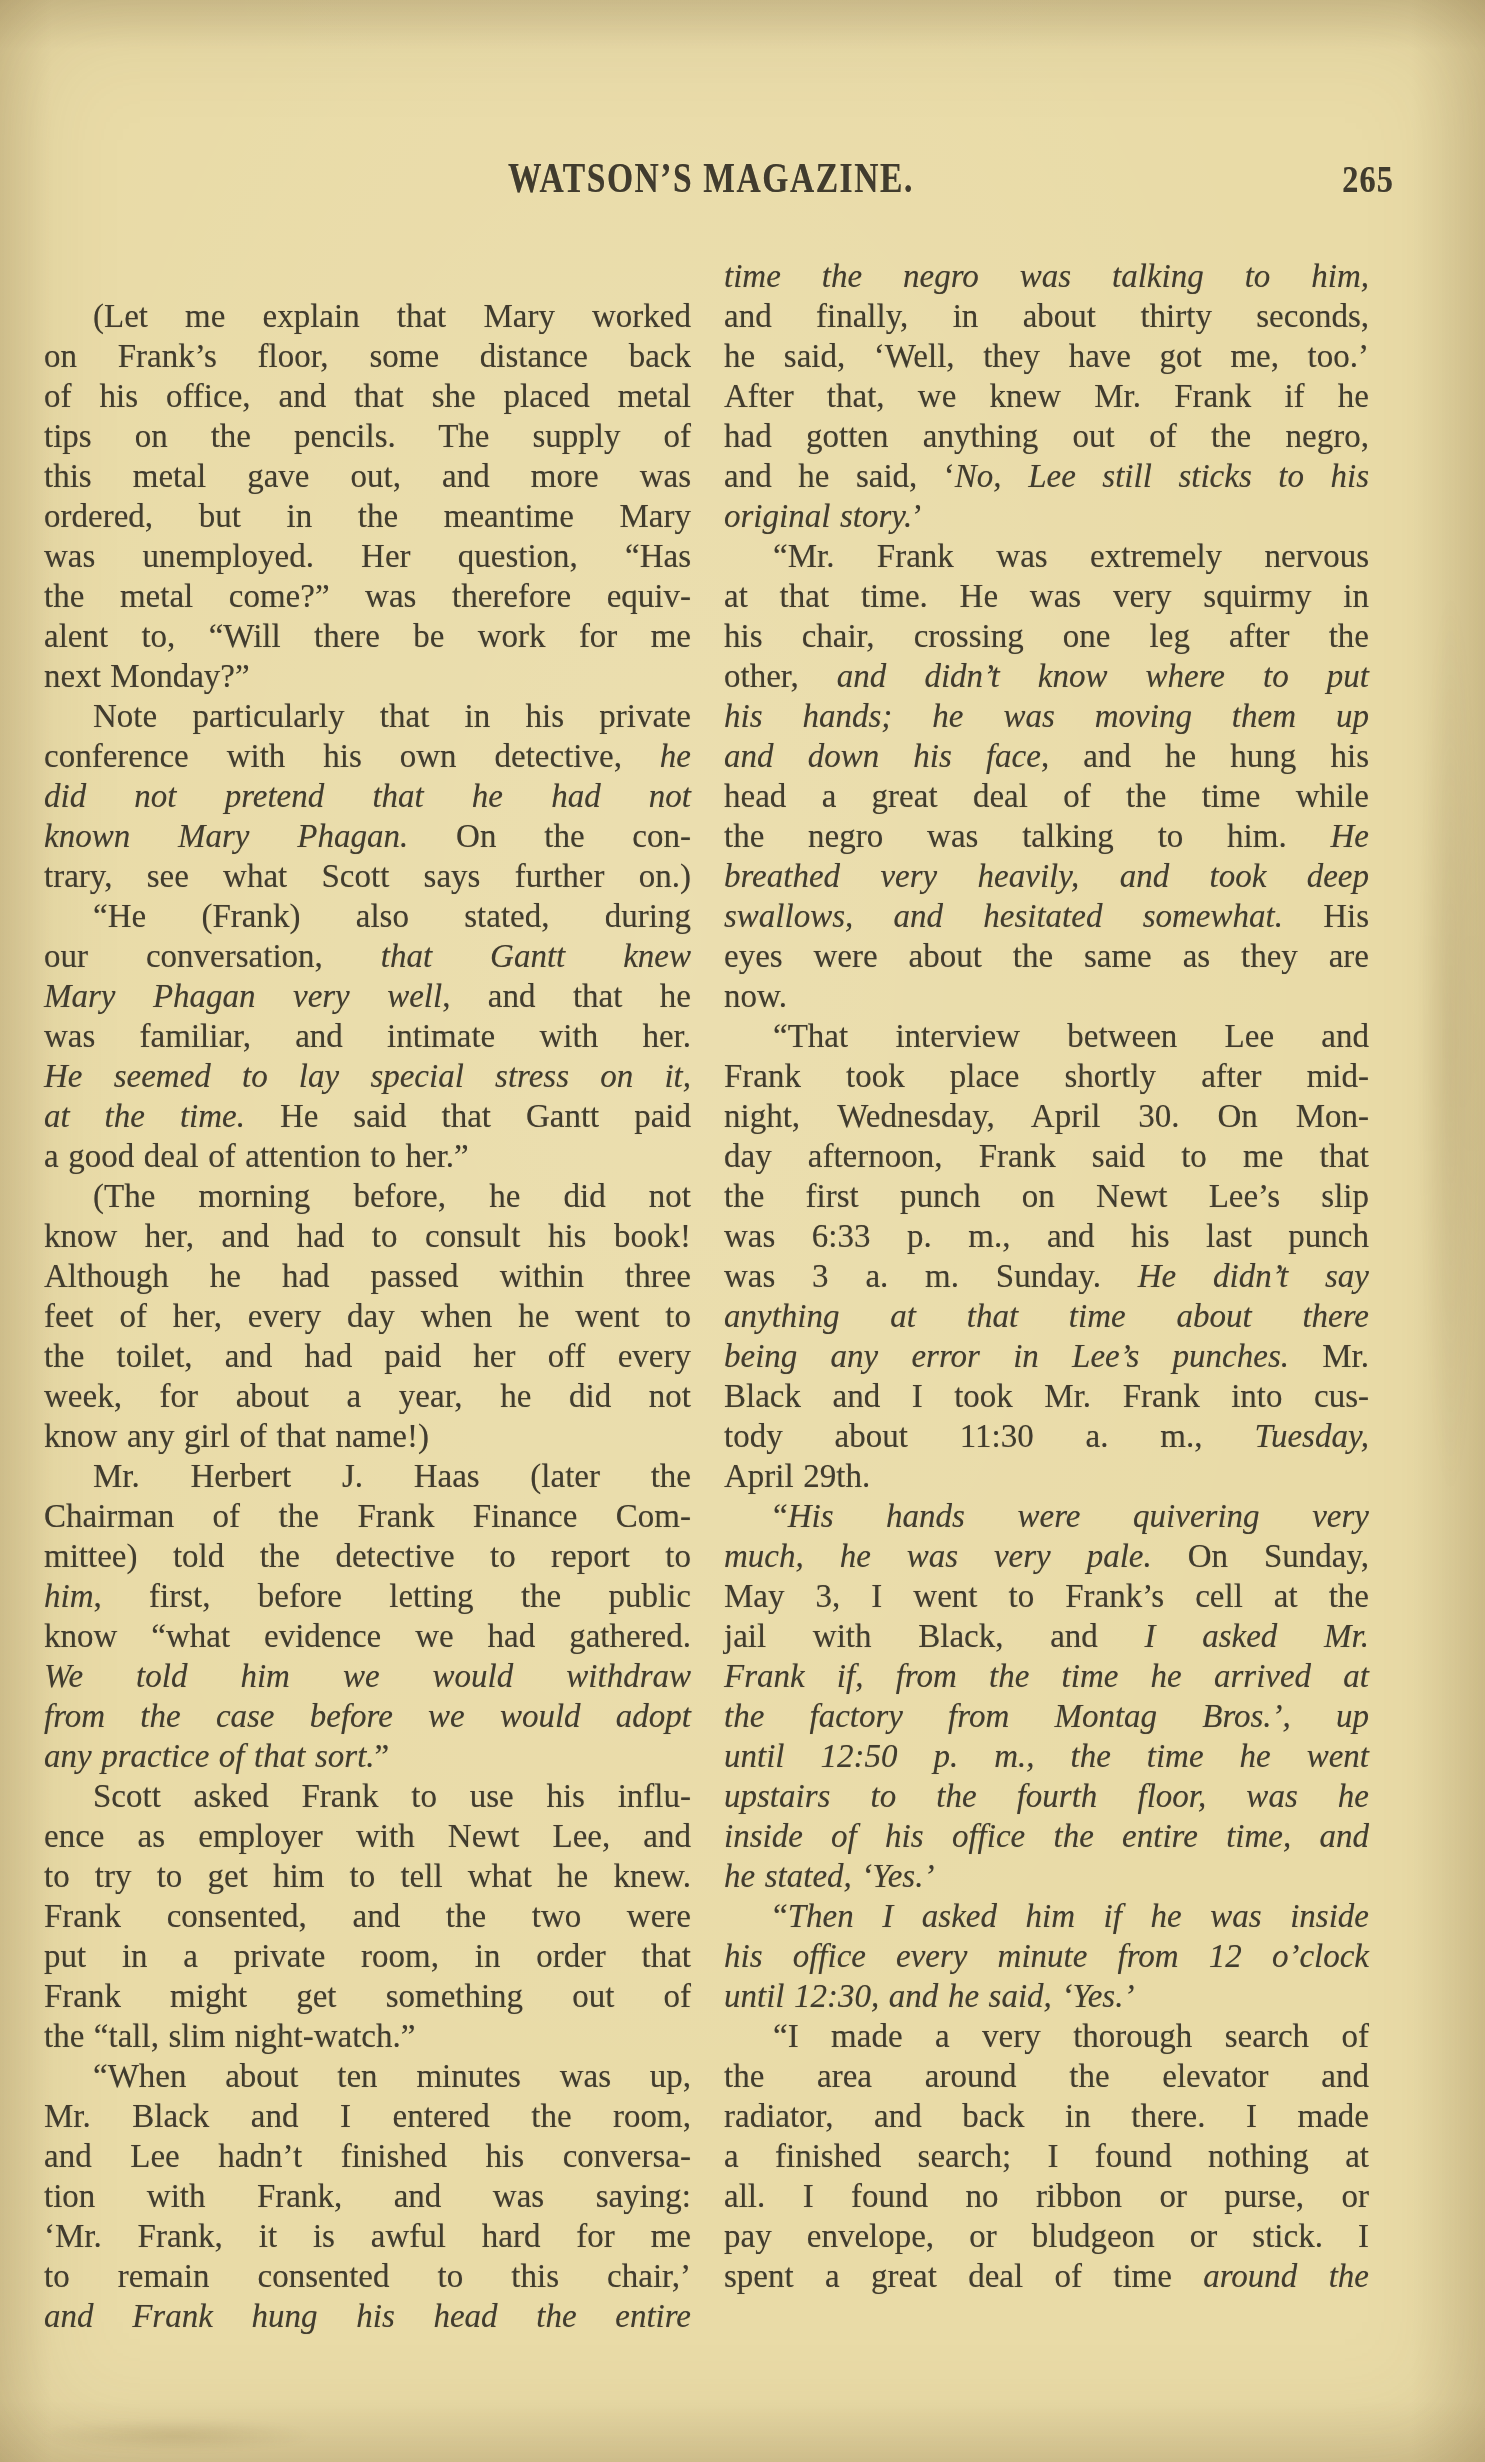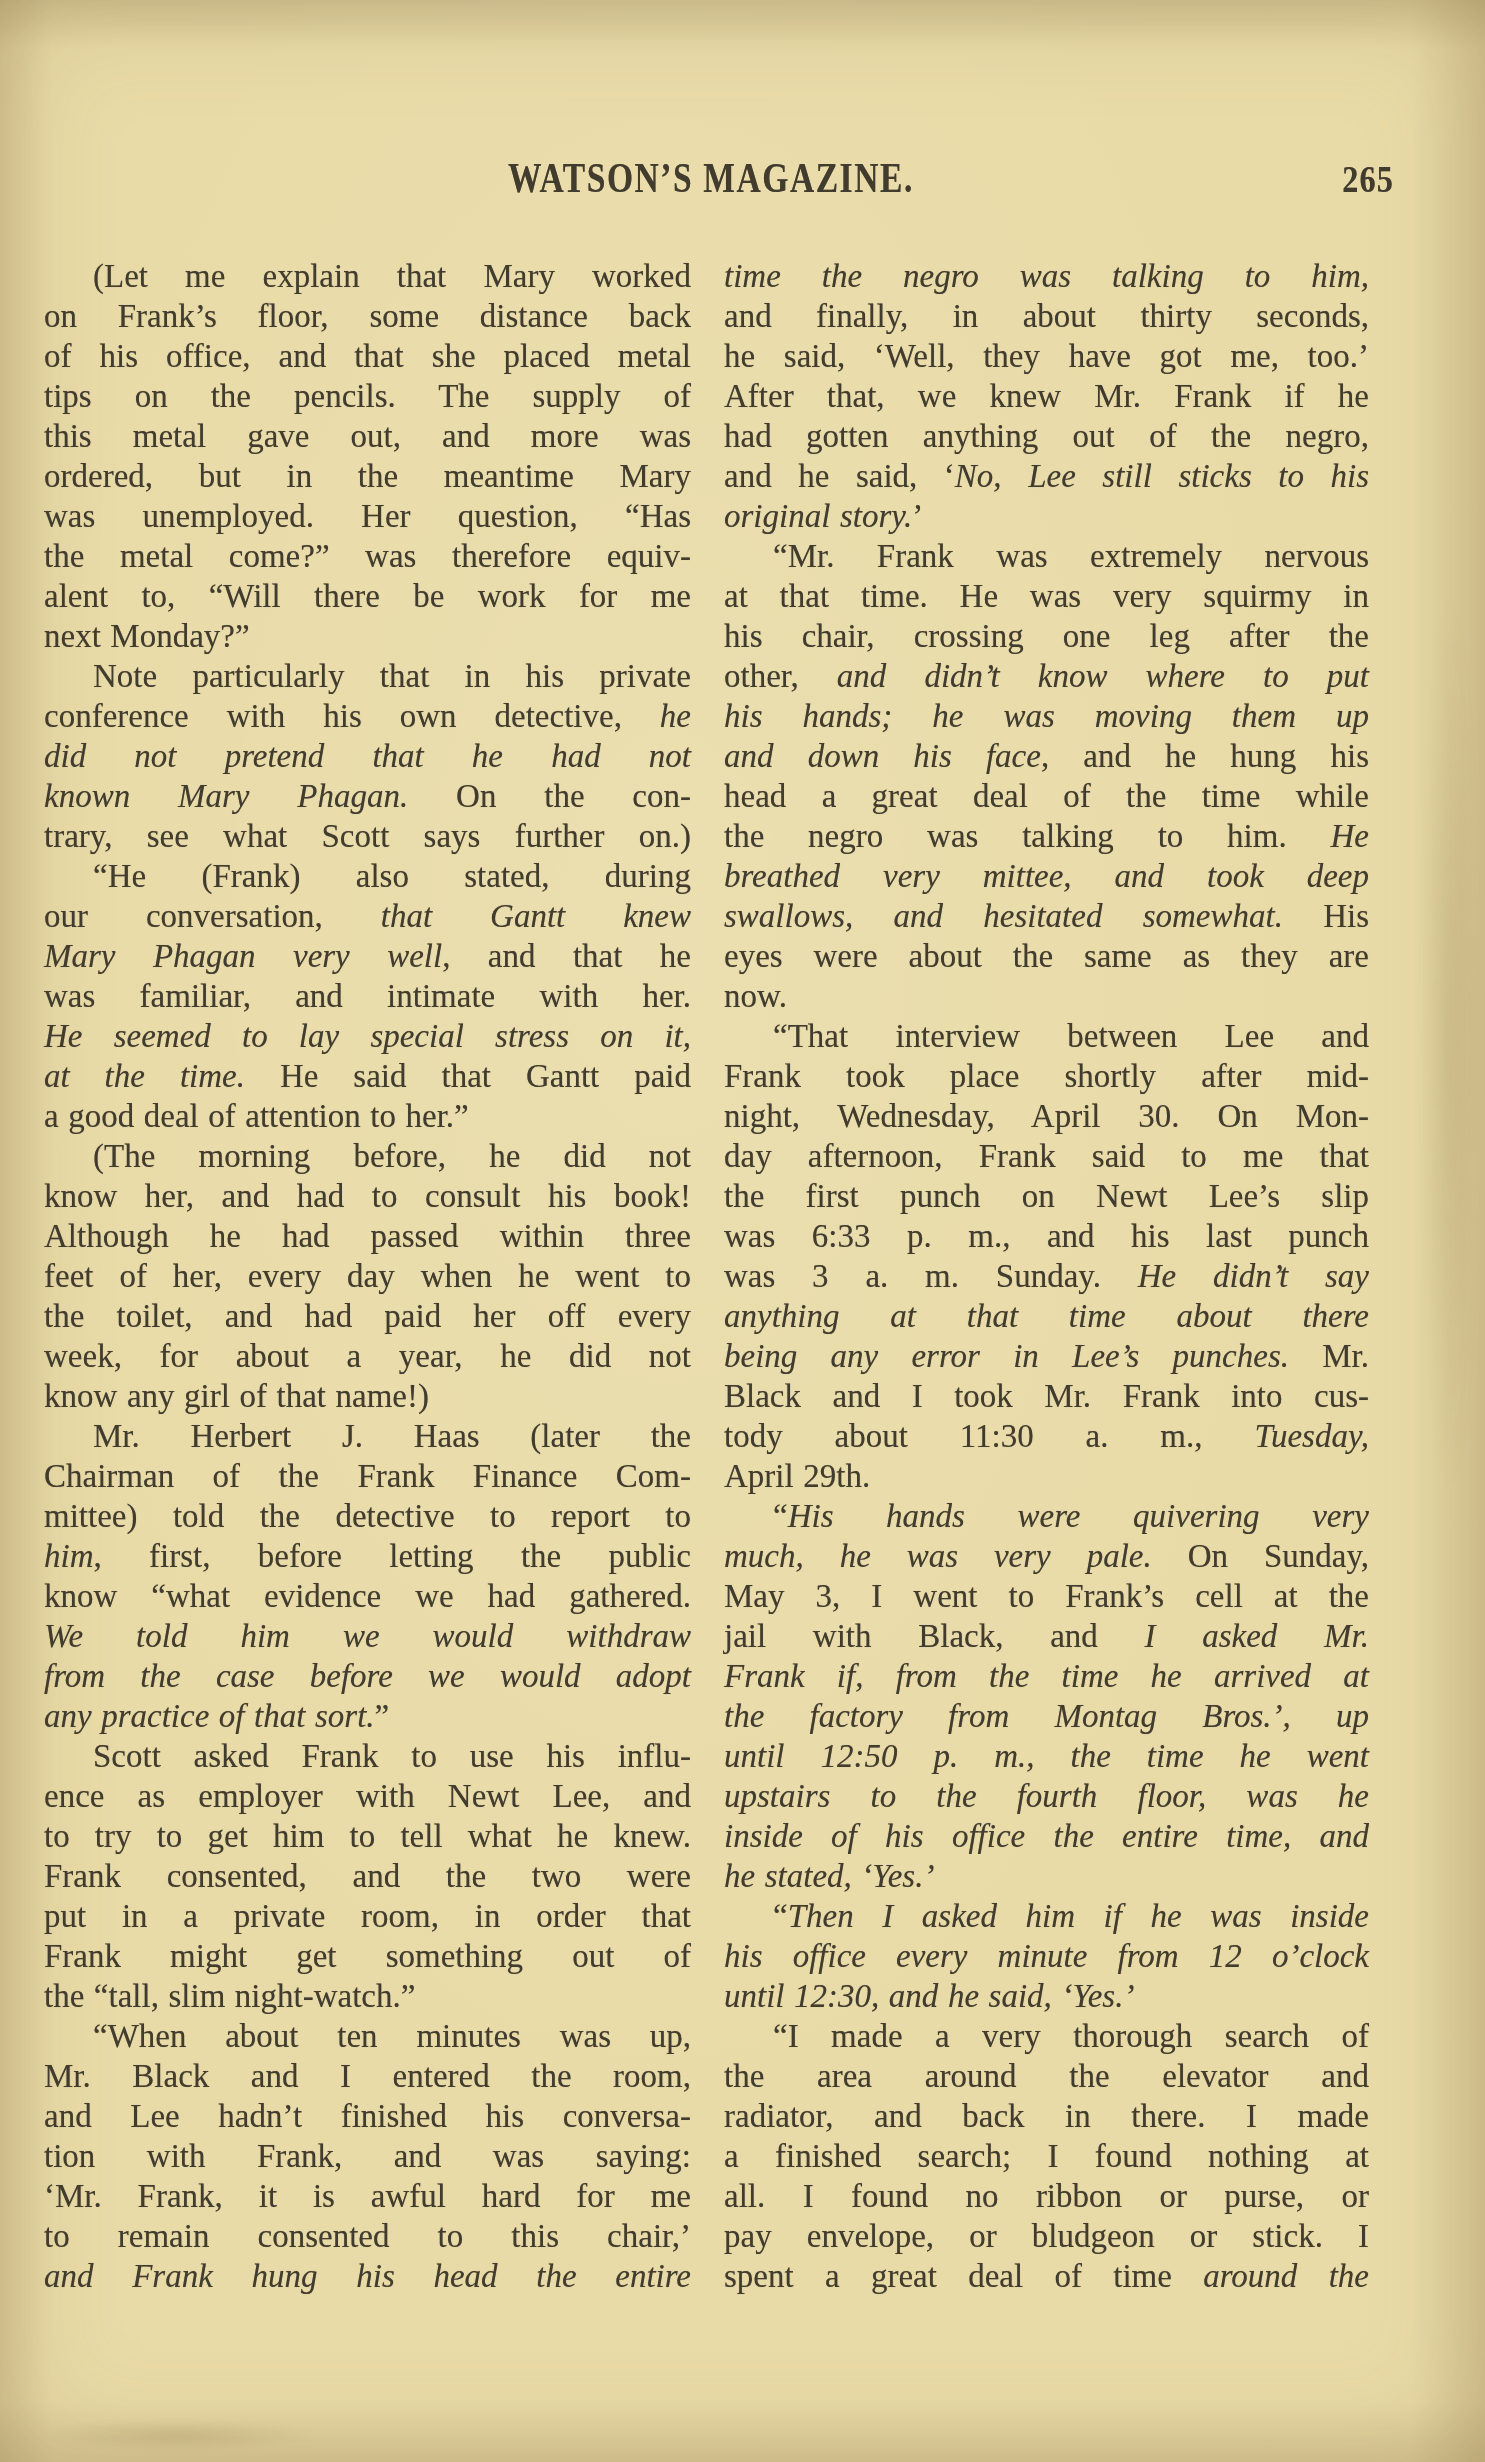--- a/index.html
+++ b/index.html
@@ -53,21 +53,21 @@
     letter-spacing:1.3px;
     text-shadow:0 0 0.7px rgba(65,60,46,0.5);
   }
   .col{
     position:absolute;
     top:256px;
     font-size:33px;
     word-spacing:1.3px;
     text-shadow:0 0 0.7px rgba(65,60,46,0.45);
   }
-  .col-left{left:44px;width:647px;}
+  .col-left{left:44px;width:647px;margin-top:40px;}
   .col-right{left:724px;width:645px;}
   .line{
     height:40px;
     line-height:40px;
     white-space:nowrap;
     text-align:justify;
     text-align-last:justify;
   }
   .line.indent{text-indent:49px;}
   .line.pend{text-align-last:left;}
@@ -147,21 +147,21 @@
       <div class="line"><span>and he said, ‘</span><i>No, Lee still sticks to his</i></div>
       <div class="line pend"><i>original story.</i><span>’</span></div>
       <div class="line indent"><span>“Mr. Frank was extremely nervous</span></div>
       <div class="line"><span>at that time. He was very squirmy in</span></div>
       <div class="line"><span>his chair, crossing one leg after the</span></div>
       <div class="line"><span>other, </span><i>and didn’t know where to put</i></div>
       <div class="line"><i>his hands; he was moving them up</i></div>
       <div class="line"><i>and down his face</i><span>, and he hung his</span></div>
       <div class="line"><span>head a great deal of the time while</span></div>
       <div class="line"><span>the negro was talking to him. </span><i>He</i></div>
-      <div class="line"><i>breathed very mittee, and took deep</i></div>
+      <div class="line"><i>breathed very heavily, and took deep</i></div>
       <div class="line"><i>swallows, and hesitated somewhat.</i><span> His</span></div>
       <div class="line"><span>eyes were about the same as they are</span></div>
       <div class="line pend"><span>now.</span></div>
       <div class="line indent"><span>“That interview between Lee and</span></div>
       <div class="line"><span>Frank took place shortly after mid-</span></div>
       <div class="line"><span>night, Wednesday, April 30. On Mon-</span></div>
       <div class="line"><span>day afternoon, Frank said to me that</span></div>
       <div class="line"><span>the first punch on Newt Lee’s slip</span></div>
       <div class="line"><span>was 6:33 p. m., and his last punch</span></div>
       <div class="line"><span>was 3 a. m. Sunday. </span><i>He didn’t say</i></div>

